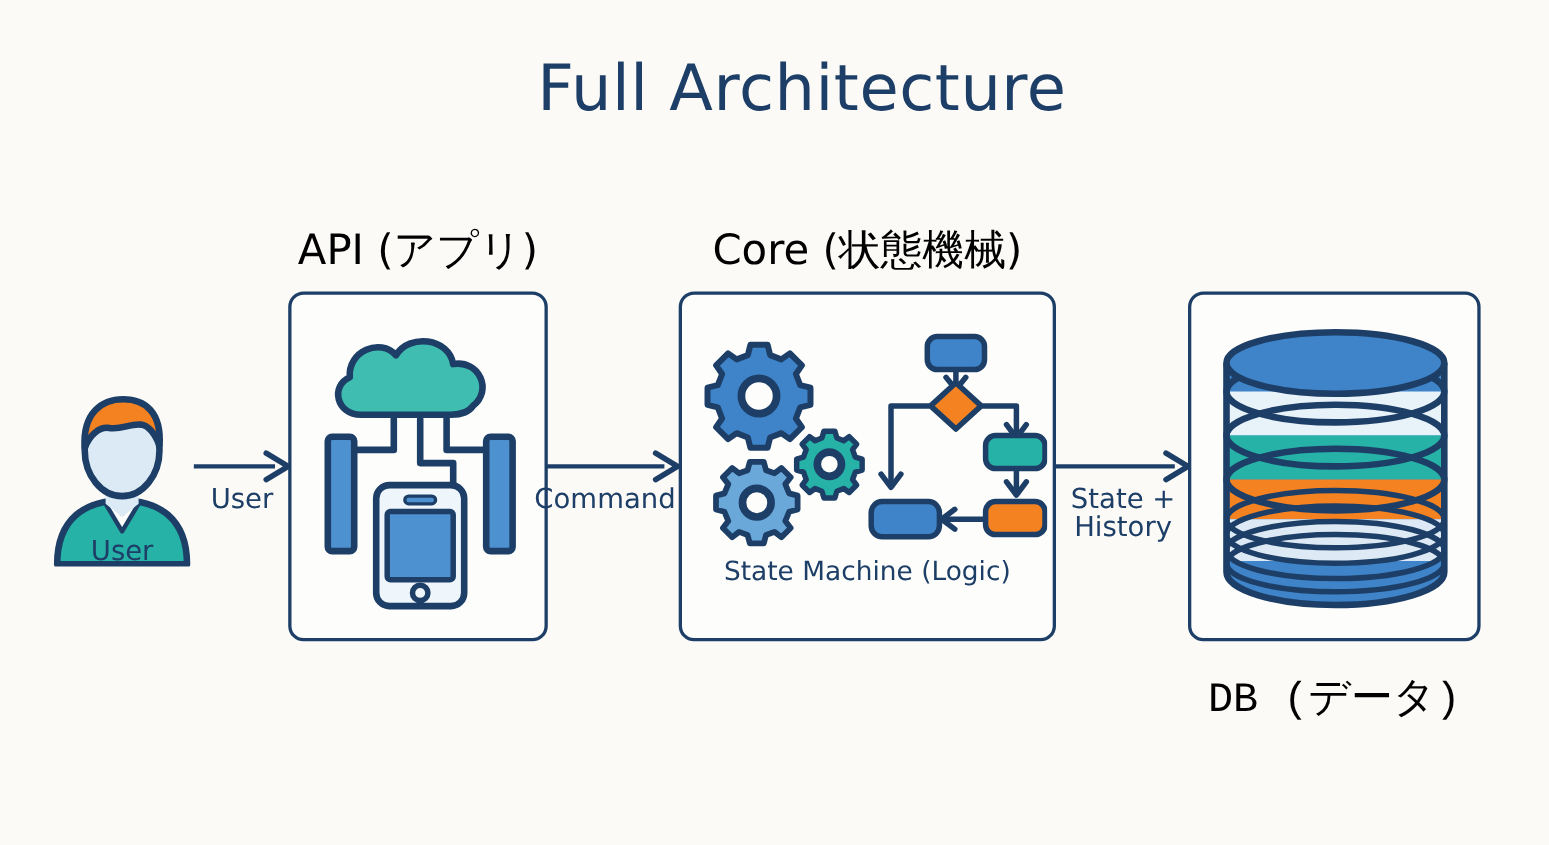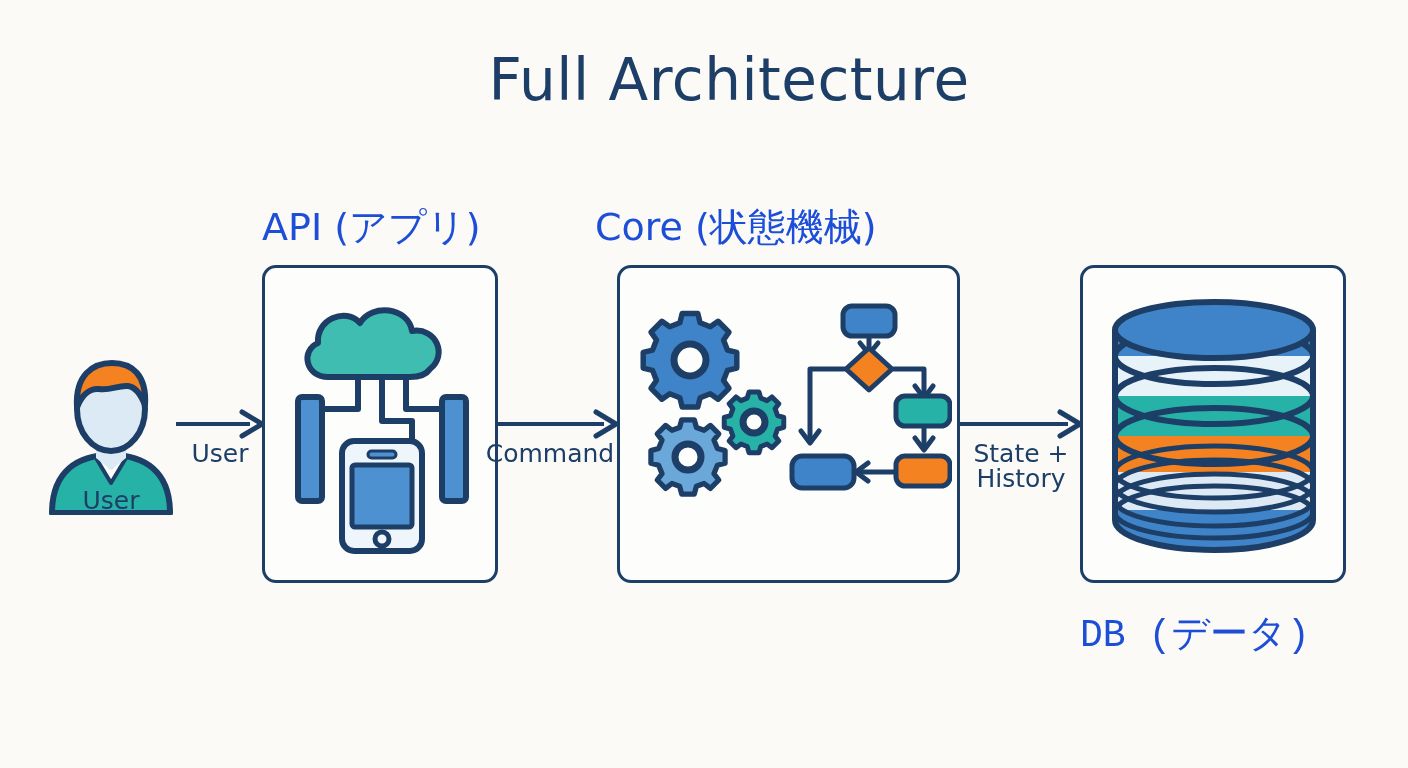--- a/index.html
+++ b/index.html
@@ -31,27 +31,27 @@
     font-weight: 400;
     letter-spacing: 0.5px;
     color: #1d3f67;
     font-family: "DejaVu Sans", "Liberation Sans", sans-serif;
     margin-left: 25px;
   }
 
   
   .stage-label {
     font-size: 38px;
-    color: #1d4ed8;
+    color: #000000;
     font-family: "DejaVu Sans", "Liberation Sans", sans-serif;
     white-space: nowrap;
-    text-align: left;
+    text-align: center;
   }
   #label-api  { left: 262px; top: 202px; width: 236px; }
-  #label-core { left: 595px; top: 202px; width: 343px; }
+  #label-core { left: 617px; top: 202px; width: 343px; }
   #label-db   { left: 1080px; top: 608px; width: 266px; font-family: Liberation Mono, monospace; }
 
   
   .stage-box {
     border: 3px solid #1d3f67;
     border-radius: 14px;
     background: #fdfdfb;
     box-sizing: border-box;
   }
   #box-api  { left: 262px;  top: 265px; width: 236px; height: 318px; }
@@ -229,20 +229,21 @@
       <path d="M83 48 L106 69 L83 90 L60 69 Z" fill="#f58220" stroke="#1d3f67" stroke-width="5" stroke-linejoin="round"></path>
 
       <rect x="110" y="96" width="54" height="30" rx="9" fill="#27b2a7" stroke="#1d3f67" stroke-width="5"></rect>
 
       <rect x="110" y="156" width="54" height="30" rx="9" fill="#f58220" stroke="#1d3f67" stroke-width="5"></rect>
 
       <rect x="6" y="156" width="62" height="32" rx="10" fill="#3f84c8" stroke="#1d3f67" stroke-width="5"></rect>
     </svg>
   </div>
 
+  <div class="abs" id="core-caption">State Machine (Logic)</div>
 
   <div class="abs arrow-svg" id="arrow-state">
     <svg viewBox="0 0 126 32" width="126" height="32">
       <line x1="0" y1="16" x2="110" y2="16" stroke="#1d3f67" stroke-width="4"></line>
       <path d="M102 4 L122 16 L102 28" fill="none" stroke="#1d3f67" stroke-width="5" stroke-linecap="round" stroke-linejoin="round"></path>
     </svg>
   </div>
   <div class="abs arrow-label" id="arrow-state-label">State +
 History</div>
 

